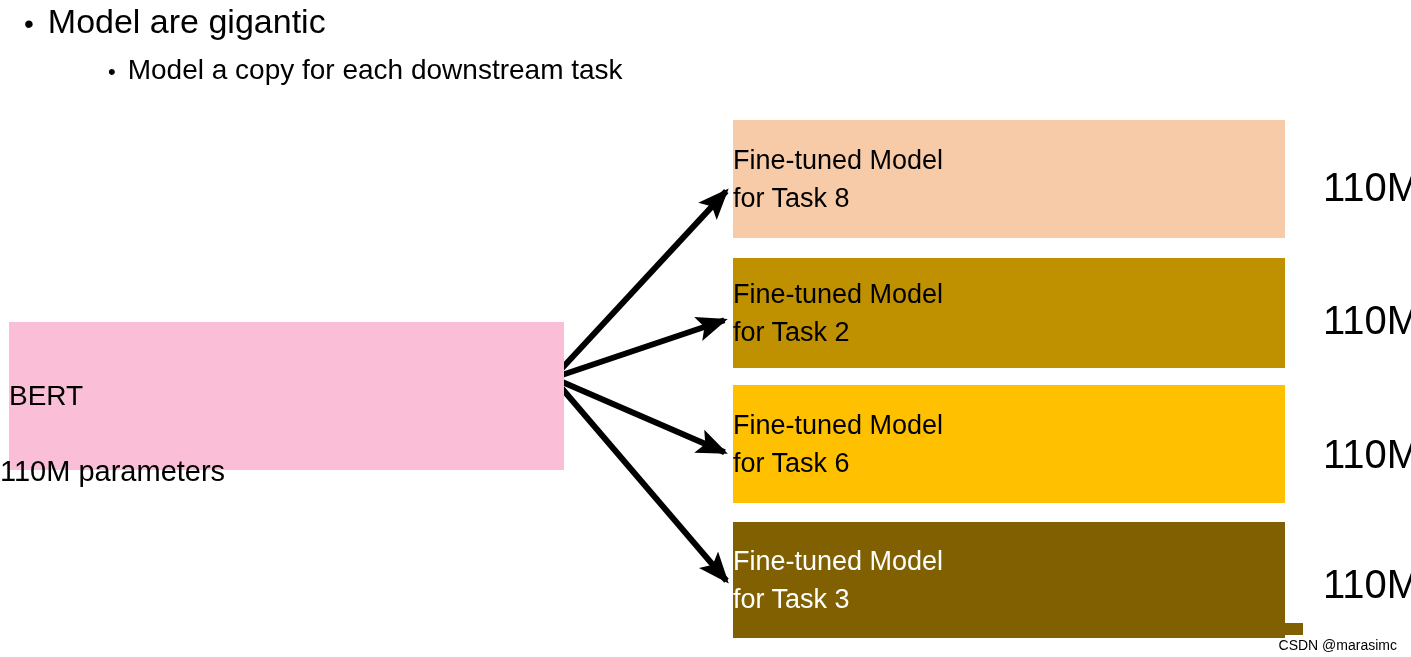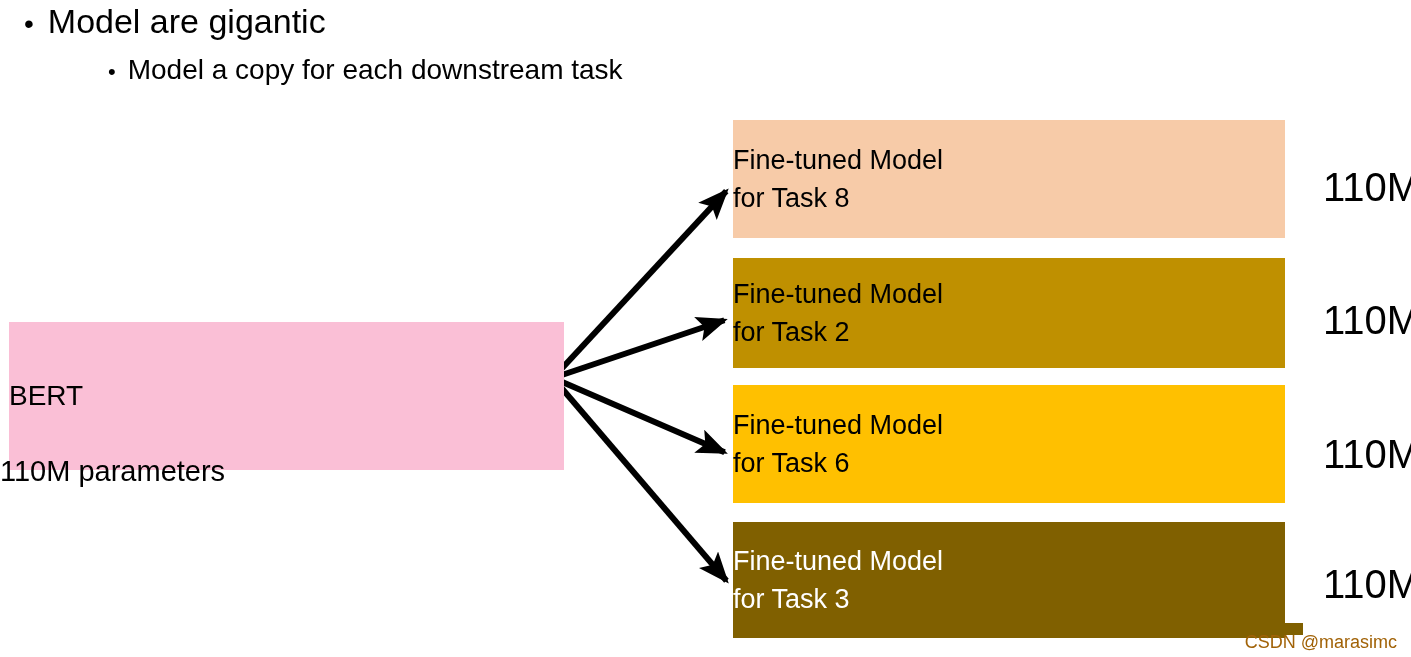--- a/index.html
+++ b/index.html
@@ -103,22 +103,22 @@
     width: 1411px;
     height: 657px;
     pointer-events: none;
   }
 
   
   #watermark {
     position: absolute;
     right: 14px;
     bottom: 4px;
-    font-size: 18px;
-    color: #a16207;
+    font-size: 14px;
+    color: #000000;
     white-space: nowrap;
     text-align: right;
   }
   #watermark-swatch {
     position: absolute;
     right: 108px;
     bottom: 22px;
     width: 26px;
     height: 12px;
     background: #806000;

